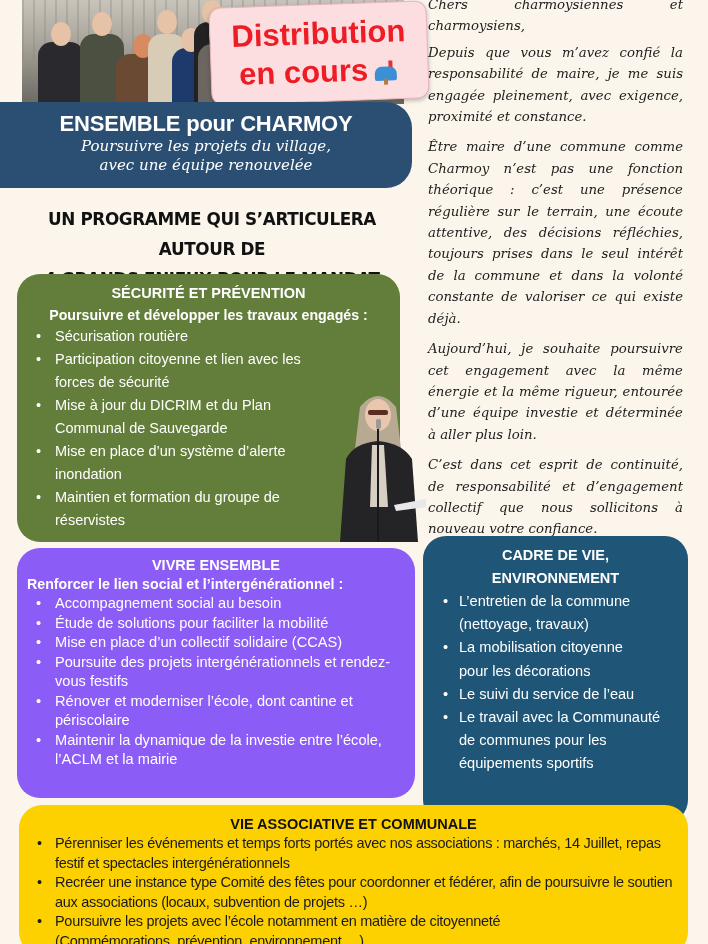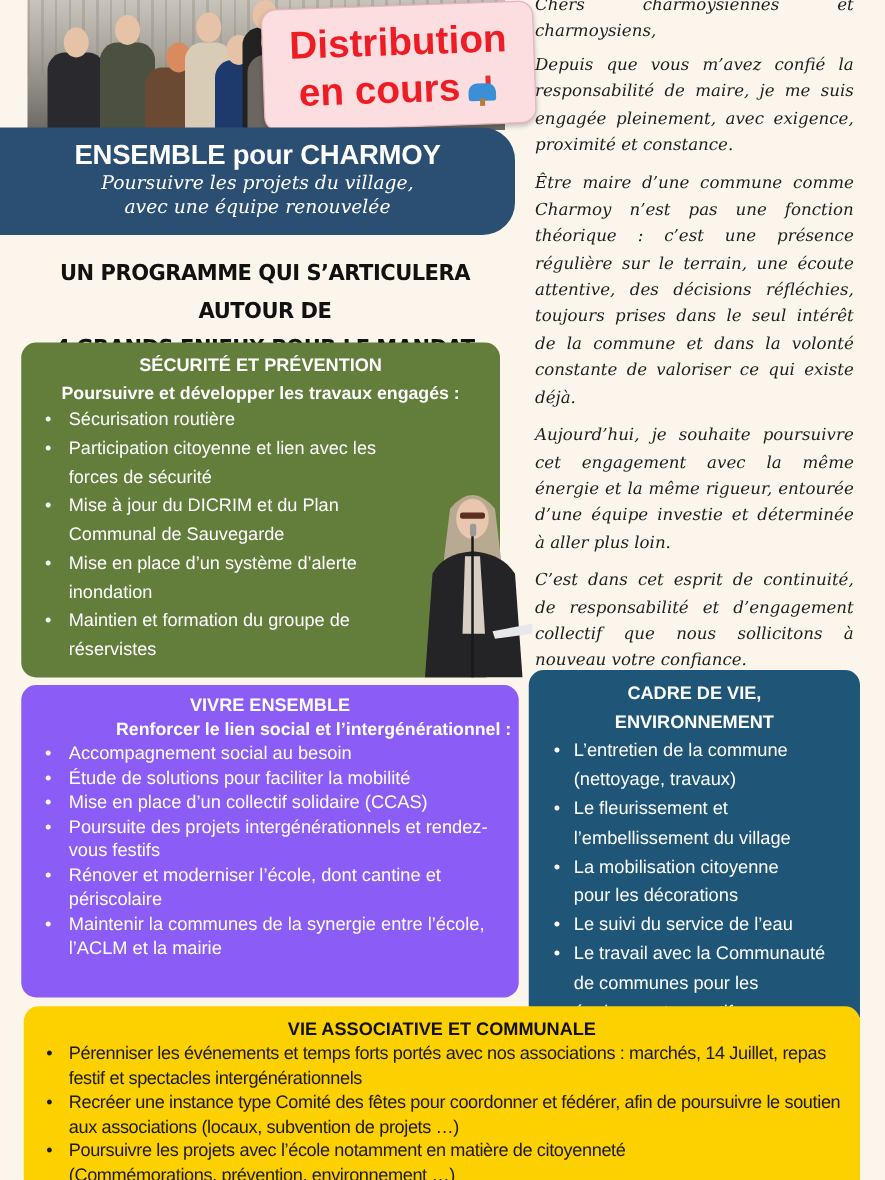--- a/index.html
+++ b/index.html
@@ -30,21 +30,21 @@
 
   .letter { position: absolute; left: 428px; top: 0; width: 255px; font-family: "DejaVu Serif", serif; font-style: italic;
     font-size: 13.3px; line-height: 21.4px; color: #1d1d1d; text-align: justify; }
   .letter p { margin-bottom: 9px; }
   .letter .greeting { margin-top: -6px; margin-bottom: 5px; }
   .letter .sig { text-align: right; margin-top: -2px; padding-right: 6px; font-style: italic; }
 
   .headline { position: absolute; left: 14px; top: 204px; width: 396px; text-align: center; font-weight: bold;
     font-family: "DejaVu Sans", sans-serif; font-size: 17.5px; line-height: 30px; color: #111; letter-spacing: -0.4px; transform: scaleX(0.96); }
 
-  .card { position: absolute; border-radius: 12px; color: #fff; }
+  .card { position: absolute; border-radius: 23px; color: #fff; }
   .card h3 { text-align: center; font-size: 14.5px; font-weight: bold; }
   .card .lead { font-weight: bold; font-size: 14.2px; }
   .card ul { list-style: none; }
   .card li { position: relative; padding-left: 32px; }
   .card li::before { content: "•"; position: absolute; left: 13px; }
 
   .green { left: 17px; top: 274px; width: 383px; height: 268px; background: #637d3b; padding: 9px 6px; }
   .green h3 { line-height: 20px; margin-bottom: 2px; }
   .green .lead { text-align: center; line-height: 20px; }
   .green li { font-size: 14.5px; line-height: 23px; }
@@ -137,39 +137,38 @@
   <rect x="38" y="23" width="20" height="5" rx="2" fill="#5a2f22"></rect>
   <path d="M10 155 L16 72 Q24 56 48 54 Q72 56 82 72 L88 155 Z" fill="#242326"></path>
   <path d="M42 58 L54 58 L58 120 L40 120 Z" fill="#d8cfc4"></path>
   <rect x="46" y="32" width="5" height="10" rx="2" fill="#9a9a9a"></rect>
   <line x1="48" y1="42" x2="48" y2="155" stroke="#1a1a1a" stroke-width="2"></line>
   <path d="M64 118 L96 112 L96 120 L66 124 Z" fill="#e8e8ea"></path>
 </svg>
 
 <div class="card red">
   <h3>VIVRE ENSEMBLE</h3>
-  <div class="lead" style="text-align:right">Renforcer le lien social et l’intergénérationnel :</div>
+  <div class="lead" style="text-align:left">Renforcer le lien social et l’intergénérationnel :</div>
   <ul>
     <li>Accompagnement social au besoin</li>
     <li>Étude de solutions pour faciliter la mobilité</li>
     <li>Mise en place d’un collectif solidaire (CCAS)</li>
     <li>Poursuite des projets intergénérationnels et rendez-vous festifs</li>
   </ul>
   <ul>
     <li>Rénover et moderniser l’école, dont cantine et périscolaire</li>
-    <li style="padding-right:20px">Maintenir la communes de la synergie entre l’école, l’ACLM et la mairie</li>
+    <li style="padding-right:20px">Maintenir la dynamique de la investie entre l’école, l’ACLM et la mairie</li>
   </ul>
 </div>
 
 <div class="card blue">
   <h3>CADRE DE VIE,</h3>
   <h3>ENVIRONNEMENT</h3>
   <ul>
     <li style="padding-right:40px">L’entretien de la commune (nettoyage, travaux)</li>
-    <li>Le fleurissement et l’embellissement du village</li>
     <li style="padding-right:30px">La mobilisation citoyenne pour les décorations</li>
     <li>Le suivi du service de l’eau</li>
     <li>Le travail avec la Communauté de communes pour les équipements sportifs</li>
   </ul>
 </div>
 
 <div class="card yellow">
   <h3>VIE ASSOCIATIVE ET COMMUNALE</h3>
   <ul>
     <li>Pérenniser les événements et temps forts portés avec nos associations : marchés, 14 Juillet, repas festif et spectacles intergénérationnels</li>

